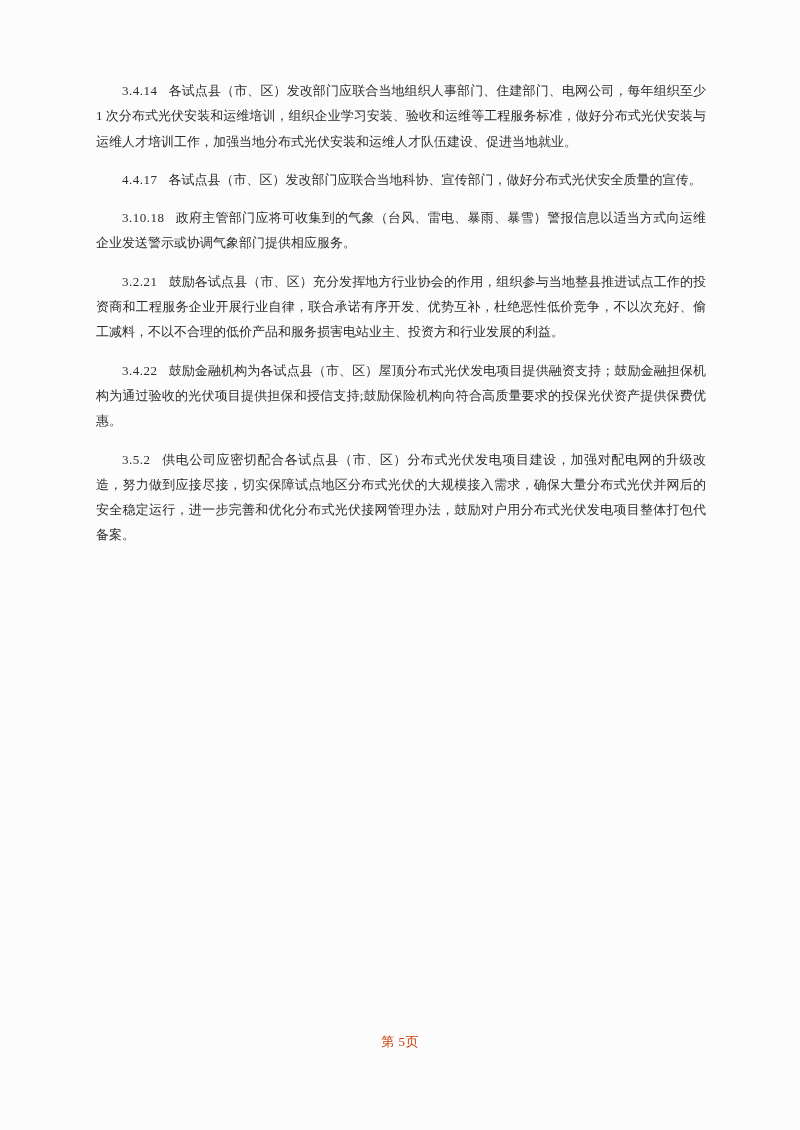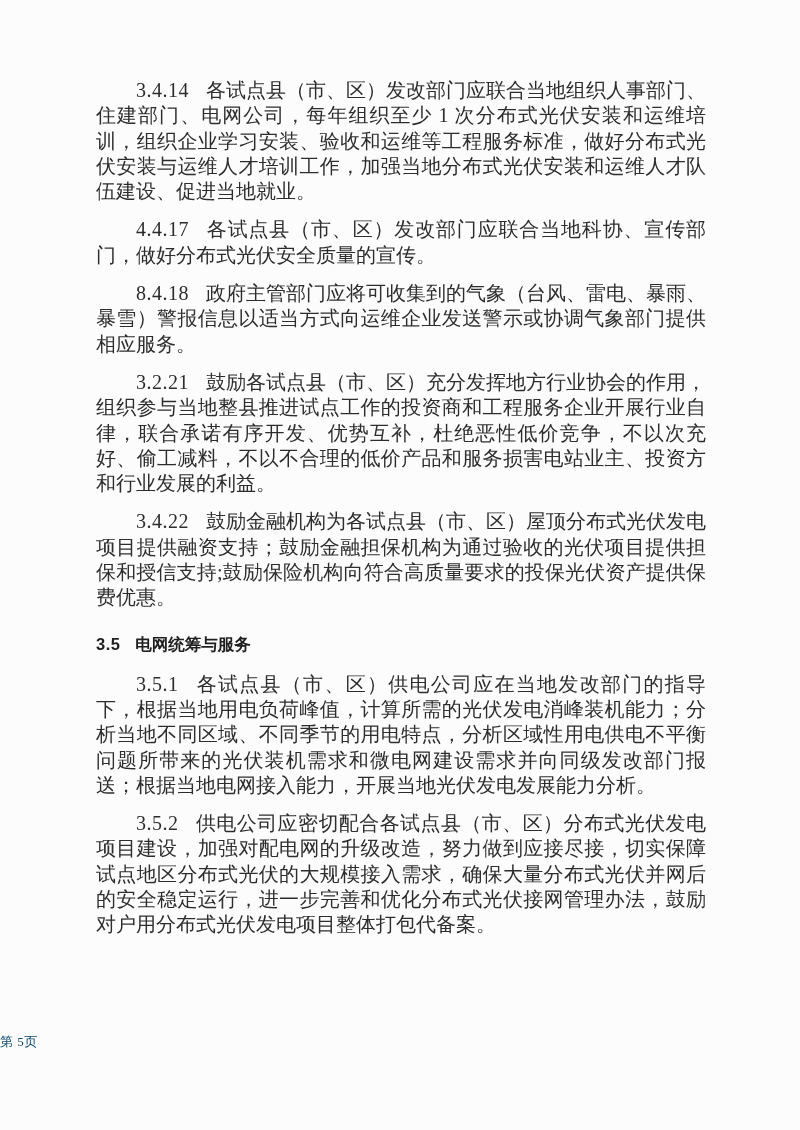--- a/index.html
+++ b/index.html
@@ -18,21 +18,21 @@
     font-family: "Liberation Serif", "DejaVu Serif", serif;
     color: #2d2d2d;
   }
   .content {
     position: absolute;
     left: 96px;
     top: 78px;
     width: 610px;
   }
   .para {
-    font-size: 20px;
+    font-size: 13px;
     line-height: 25.3px;
     text-align: justify;
     text-indent: 2em;
     margin: 0 0 13px 0;
     color: #2d2d2d;
     font-family: Liberation Serif, serif;
   }
   .num {
     margin-right: 0.85em;
     letter-spacing: 0.5px;
@@ -50,48 +50,47 @@
   .heading .hnum {
     font-weight: 600;
     margin-right: 0.9em;
     letter-spacing: 0.5px;
   }
   .footer {
     position: absolute;
     left: 0;
     right: 0;
     top: 1033px;
+    text-align: center;
     font-size: 13px;
-    color: #0c4a6e;
+    color: #c2410c;
     letter-spacing: 0.5px;
   }
 </style>
 </head>
 <body>
 
 <div class="page">
   <main class="content">
 
     <p class="para"><span class="num">3.4.14</span><span class="txt">各试点县（市、区）发改部门应联合当地组织人事部门、住建部门、电网公司，每年组织至少 1 次分布式光伏安装和运维培训，组织企业学习安装、验收和运维等工程服务标准，做好分布式光伏安装与运维人才培训工作，加强当地分布式光伏安装和运维人才队伍建设、促进当地就业。</span></p>
 
 
 
     <p class="para"><span class="num">4.4.17</span><span class="txt">各试点县（市、区）发改部门应联合当地科协、宣传部门，做好分布式光伏安全质量的宣传。</span></p>
 
-    <p class="para"><span class="num">8.4.18</span><span class="txt">政府主管部门应将可收集到的气象（台风、雷电、暴雨、暴雪）警报信息以适当方式向运维企业发送警示或协调气象部门提供相应服务。</span></p>
+    <p class="para"><span class="num">3.10.18</span><span class="txt">政府主管部门应将可收集到的气象（台风、雷电、暴雨、暴雪）警报信息以适当方式向运维企业发送警示或协调气象部门提供相应服务。</span></p>
 
 
 
     <p class="para"><span class="num">3.2.21</span><span class="txt">鼓励各试点县（市、区）充分发挥地方行业协会的作用，组织参与当地整县推进试点工作的投资商和工程服务企业开展行业自律，联合承诺有序开发、优势互补，杜绝恶性低价竞争，不以次充好、偷工减料，不以不合理的低价产品和服务损害电站业主、投资方和行业发展的利益。</span></p>
 
     <p class="para"><span class="num">3.4.22</span><span class="txt">鼓励金融机构为各试点县（市、区）屋顶分布式光伏发电项目提供融资支持；鼓励金融担保机构为通过验收的光伏项目提供担保和授信支持;鼓励保险机构向符合高质量要求的投保光伏资产提供保费优惠。</span></p>
 
-    <h2 class="heading"><span class="hnum">3.5</span><span class="htitle">电网统筹与服务</span></h2>
 
-    <p class="para"><span class="num">3.5.1</span><span class="txt">各试点县（市、区）供电公司应在当地发改部门的指导下，根据当地用电负荷峰值，计算所需的光伏发电消峰装机能力；分析当地不同区域、不同季节的用电特点，分析区域性用电供电不平衡问题所带来的光伏装机需求和微电网建设需求并向同级发改部门报送；根据当地电网接入能力，开展当地光伏发电发展能力分析。</span></p>
 
     <p class="para"><span class="num">3.5.2</span><span class="txt">供电公司应密切配合各试点县（市、区）分布式光伏发电项目建设，加强对配电网的升级改造，努力做到应接尽接，切实保障试点地区分布式光伏的大规模接入需求，确保大量分布式光伏并网后的安全稳定运行，进一步完善和优化分布式光伏接网管理办法，鼓励对户用分布式光伏发电项目整体打包代备案。</span></p>
 
     <p class="para"></p>
 
   </main>
 
   <footer class="footer">
     <span>第 5页</span>
   </footer>

